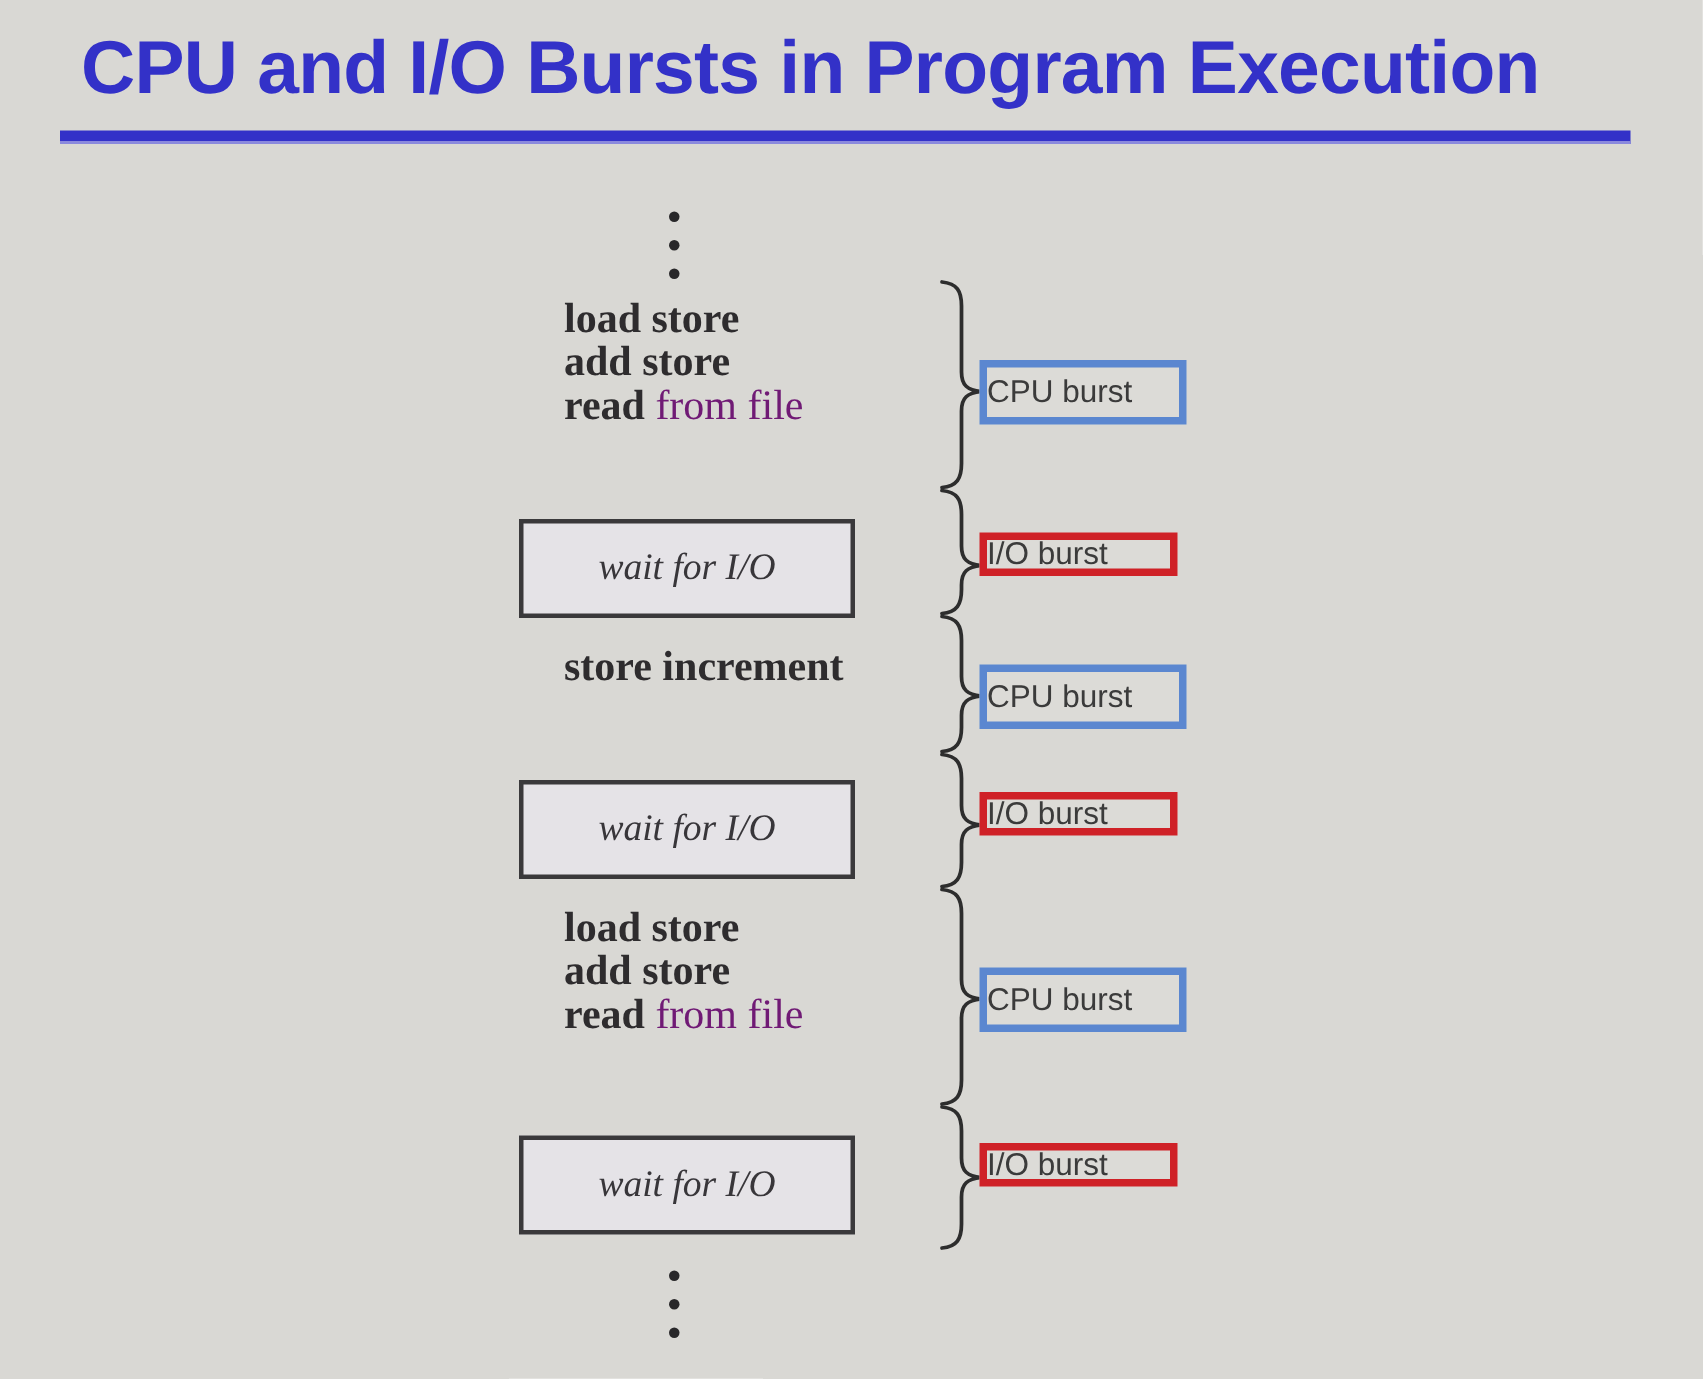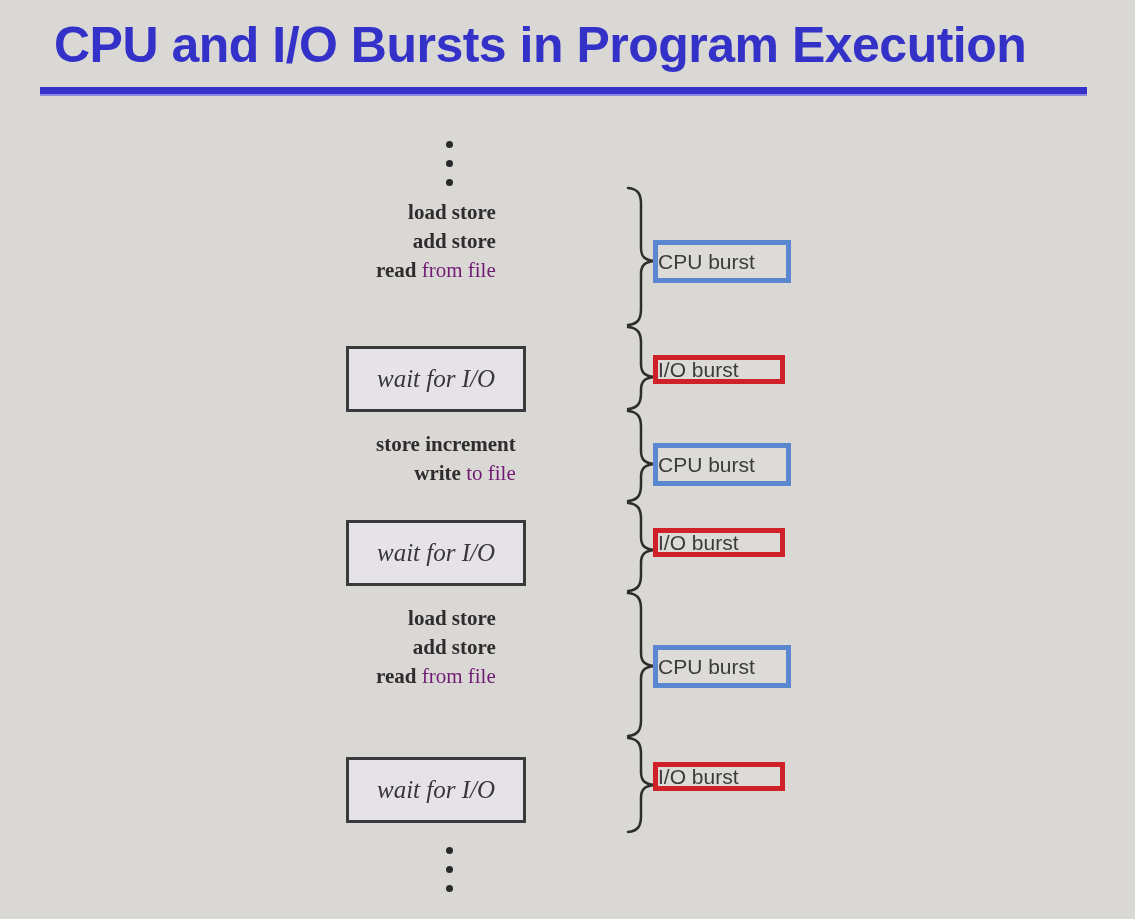--- a/index.html
+++ b/index.html
@@ -19,26 +19,26 @@
     background:#3331c8;border-bottom:2px solid #8a89dd;
   }
   .vdots{position:absolute;width:8px;}
   .vdots .dot{
     width:7px;height:7px;border-radius:50%;
     background:#29282a;margin:0 auto 12px auto;
   }
   .code{
     position:absolute;left:376px;
     font-family:"Liberation Serif", serif;
-    font-size:21px;font-weight:bold;color:#2e2c2e;
-    line-height:29px;white-space:nowrap;text-align:right;
+    font-size:28px;font-weight:bold;color:#2e2c2e;
+    line-height:29px;white-space:nowrap;
   }
   .code .normal{font-weight:normal;color:#701a75;}
   .wait-box{
-    position:absolute;left:346px;width:180px;height:66px;
+    position:absolute;left:346px;width:224px;height:66px;
     box-sizing:border-box;
     background:#e5e3e7;border:3px solid #3a393b;
     display:flex;align-items:center;justify-content:center;
     font-family:"Liberation Serif", serif;font-style:italic;
     font-size:25px;color:#38363a;
   }
   .burst{
     position:absolute;left:653px;box-sizing:border-box;
     display:flex;align-items:center;
     font-size:21px;color:#3b3b3b;
@@ -66,21 +66,20 @@
   <div class="code" style="top:198px;">
     <div><span>load store</span><span class="normal"></span></div>
     <div><span>add store</span><span class="normal"></span></div>
     <div><span>read</span><span class="normal"> from file</span></div>
   </div>
 
   <div class="wait-box" style="top:346px;">wait for I/O</div>
 
   <div class="code" style="top:430px;">
     <div><span>store increment</span><span class="normal"></span></div>
-    <div><span>write</span><span class="normal"> to file</span></div>
   </div>
 
   <div class="wait-box" style="top:520px;">wait for I/O</div>
 
   <div class="code" style="top:604px;">
     <div><span>load store</span><span class="normal"></span></div>
     <div><span>add store</span><span class="normal"></span></div>
     <div><span>read</span><span class="normal"> from file</span></div>
   </div>
 

